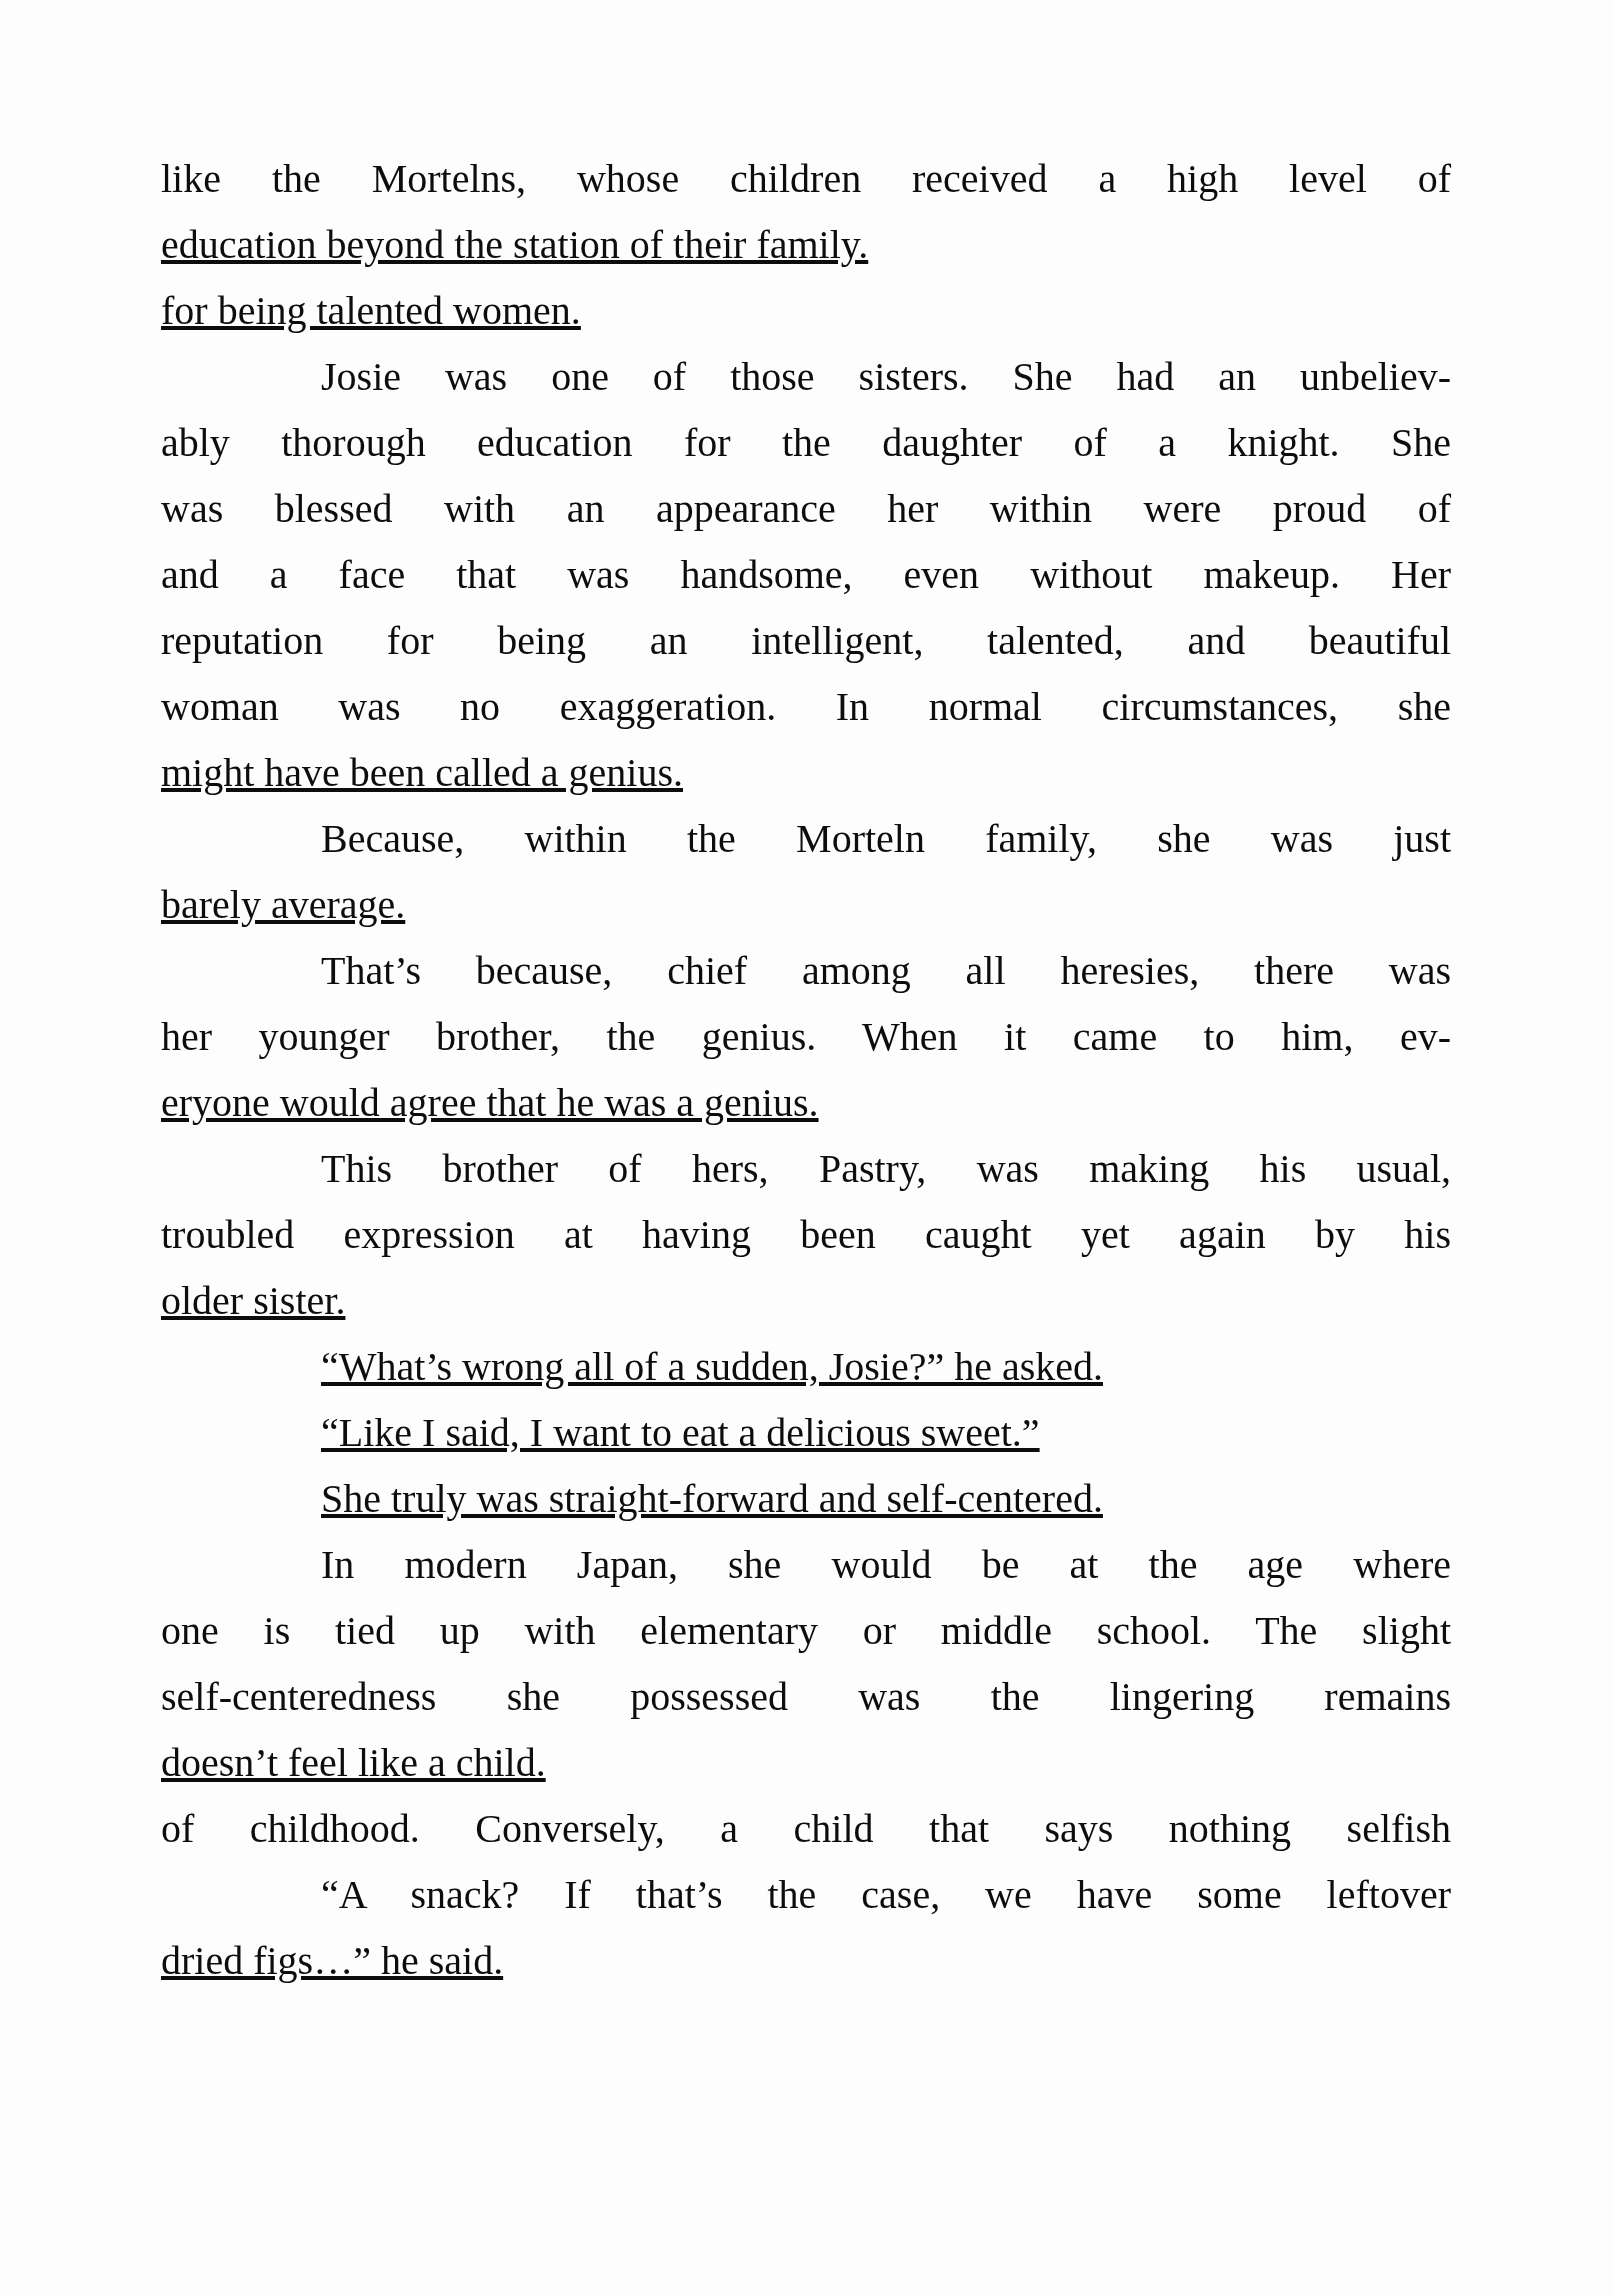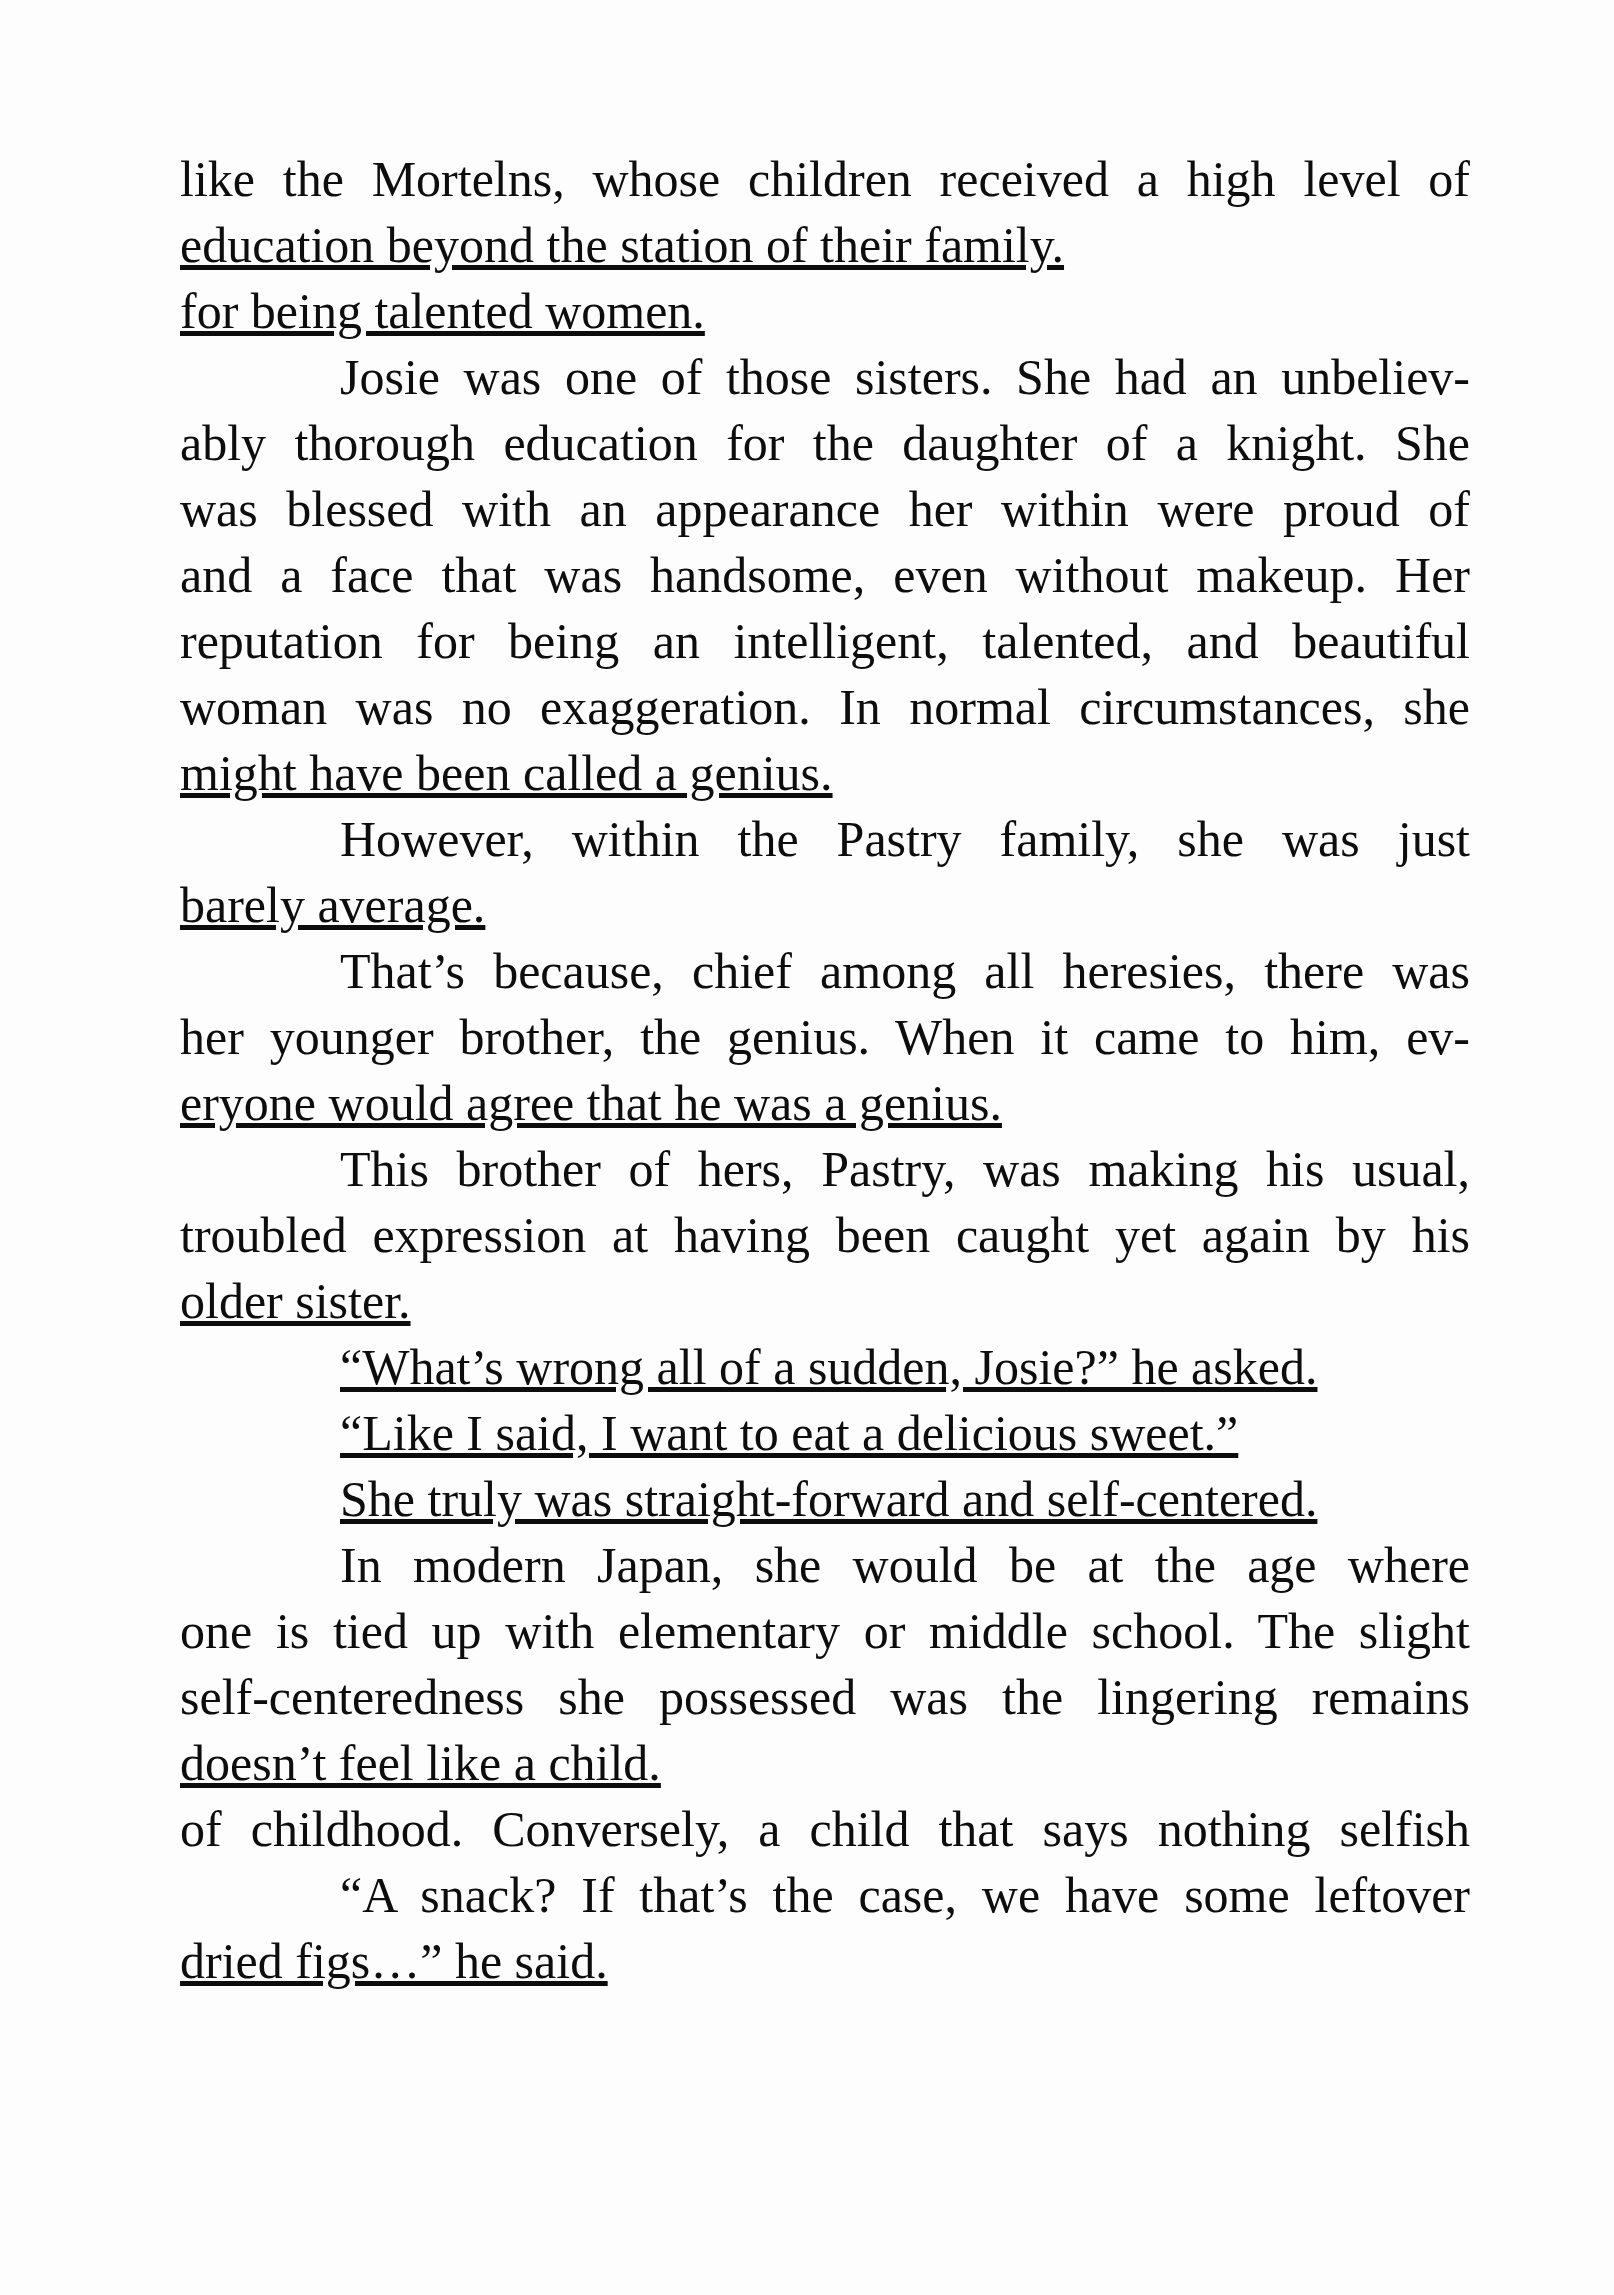--- a/index.html
+++ b/index.html
@@ -17,25 +17,24 @@
     position: absolute;
     inset: 0;
     background: #fdfdfd;
   }
   .text-block {
     position: absolute;
     left: 161px;
     top: 146px;
     width: 1290px;
     font-family: "Liberation Serif", "DejaVu Serif", serif;
-    font-size: 50px;
+    font-size: 40px;
     line-height: 66px;
     color: #0d0d0d;
     text-rendering: optimizeLegibility;
-    margin-left: 19px;
   }
   .para {
     margin: 0;
     padding: 0;
   }
   .line {
     text-align: justify;
     text-align-last: justify;
   }
   .line.para-end {
@@ -61,21 +60,21 @@
       <div class="para">
         <div class="line indent">Josie was one of those sisters. She had an unbeliev-</div>
         <div class="line">ably thorough education for the daughter of a knight. She</div>
         <div class="line">was blessed with an appearance her within were proud of</div>
         <div class="line">and a face that was handsome, even without makeup. Her</div>
         <div class="line">reputation for being an intelligent, talented, and beautiful</div>
         <div class="line">woman was no exaggeration. In normal circumstances, she</div>
         <div class="line para-end">might have been called a genius.</div>
       </div>
       <div class="para">
-        <div class="line indent">However, within the Pastry family, she was just</div>
+        <div class="line indent">Because, within the Morteln family, she was just</div>
         <div class="line para-end">barely average.</div>
       </div>
       <div class="para">
         <div class="line indent">That’s because, chief among all heresies, there was</div>
         <div class="line">her younger brother, the genius. When it came to him, ev-</div>
         <div class="line para-end">eryone would agree that he was a genius.</div>
       </div>
       <div class="para">
         <div class="line indent">This brother of hers, Pastry, was making his usual,</div>
         <div class="line">troubled expression at having been caught yet again by his</div>

